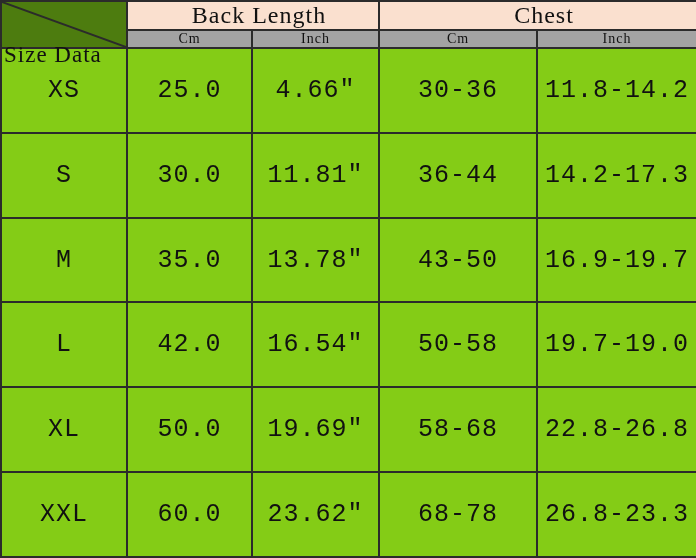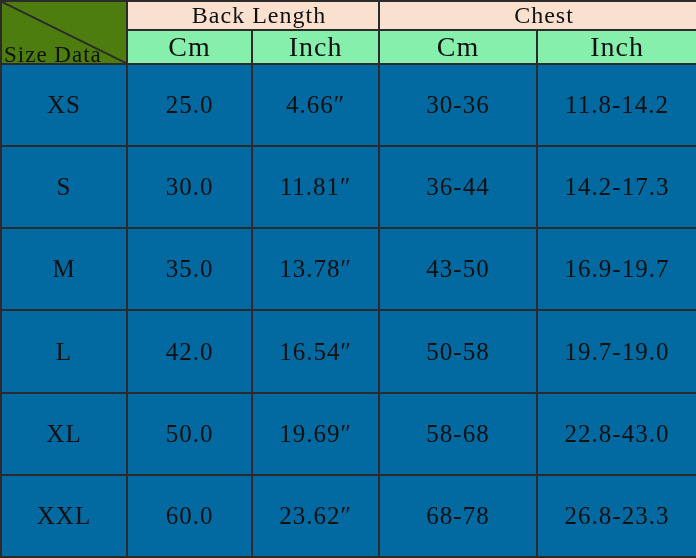--- a/index.html
+++ b/index.html
@@ -31,22 +31,22 @@
   
   #size-table tr:first-child th {
     border-top: 2px solid #2b2b2b;
     padding-left: 12px;
   }
   .hdr {
     background: #fae0cf;
     font-size: 24px;
   }
   .hdr-sub {
-    background: #86efac;
-    font-size: 28px;
+    background: #a3a3a3;
+    font-size: 14px;
   }
   .corner {
     background: #4d7c0f;
     position: relative;
     width: 126px;
     padding: 0;
   }
   .corner .diag {
     position: absolute;
     inset: 0;
@@ -56,23 +56,24 @@
   }
   .corner .corner-label {
     position: absolute;
     left: 2px;
     top: 40px;
     font-size: 23px;
     letter-spacing: 1px;
     white-space: nowrap;
   }
   .body-cell {
-    background: #0369a1;
+    background: #84cc16;
     font-size: 25px;
     height: 72px;
+    font-family: Liberation Mono, monospace;
   }
   .size-cell {
     font-size: 25px;
   }
   col.c-size { width: 126px; }
   col.c-bl-cm { width: 125px; }
   col.c-bl-in { width: 127px; }
   col.c-ch-cm { width: 158px; }
   col.c-ch-in { width: 160px; }
 </style>
@@ -132,21 +133,21 @@
       <td class="body-cell">42.0</td>
       <td class="body-cell">16.54″</td>
       <td class="body-cell">50-58</td>
       <td class="body-cell">19.7-19.0</td>
     </tr>
     <tr>
       <td class="body-cell size-cell">XL</td>
       <td class="body-cell">50.0</td>
       <td class="body-cell">19.69″</td>
       <td class="body-cell">58-68</td>
-      <td class="body-cell">22.8-43.0</td>
+      <td class="body-cell">22.8-26.8</td>
     </tr>
     <tr>
       <td class="body-cell size-cell">XXL</td>
       <td class="body-cell">60.0</td>
       <td class="body-cell">23.62″</td>
       <td class="body-cell">68-78</td>
       <td class="body-cell">26.8-23.3</td>
     </tr>
   </tbody>
 </table>

